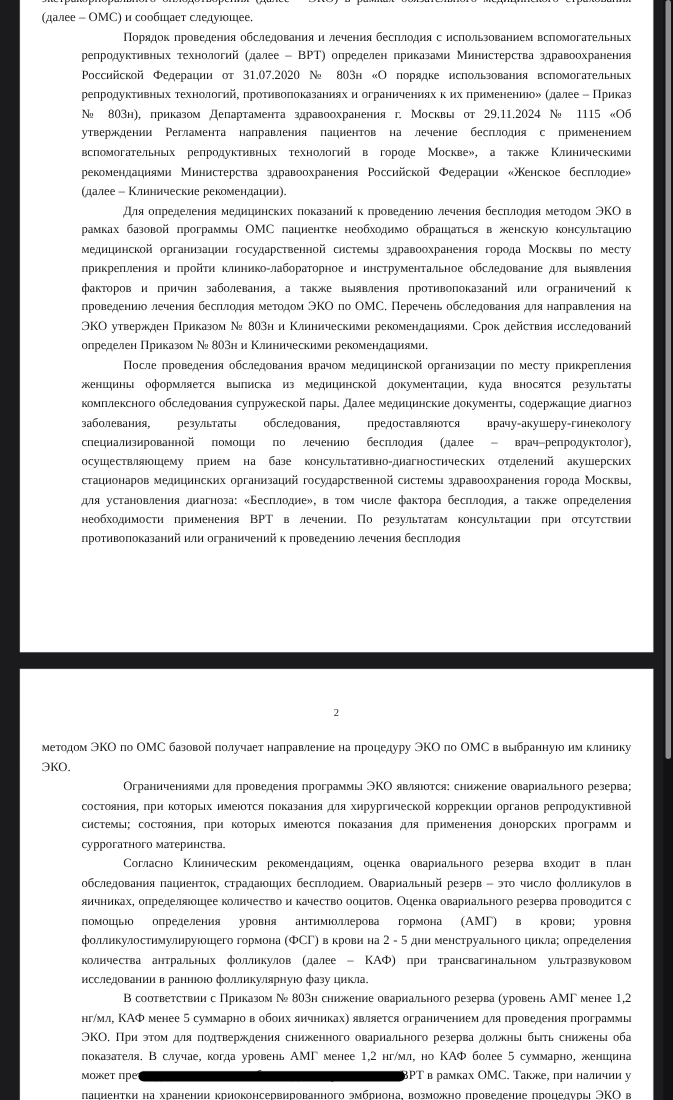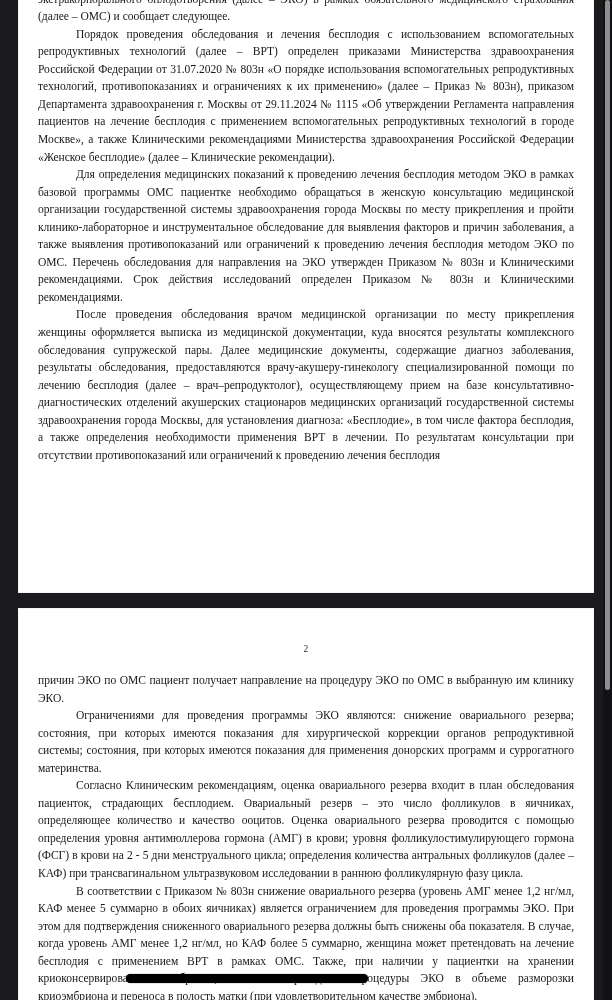--- a/index.html
+++ b/index.html
@@ -65,20 +65,21 @@
     text-indent: 38px;
     letter-spacing: -0.02px;
     word-spacing: 0.1px;
     hyphens: none;
   }
   p.para.cont {
     text-indent: 0;
   }
   p.para + p.para {
     margin-top: 0;
+    margin-left: 36px;
   }
   .marker-stroke {
     position: absolute;
     left: 126px;
     top: 974px;
     width: 242px;
     height: 9px;
     background: #000000;
     border-radius: 5px / 5px;
     z-index: 5;
@@ -124,21 +125,21 @@
       <p class="para">Управление по работе с обращениями граждан Департамента здравоохранения города Москвы рассмотрело Ваше обращение от 03.03.2025, поступившее на официальный сервер Правительства Москвы (идентификатор: 56457191), по вопросу организации направления на проведение процедуры экстракорпорального оплодотворения (далее – ЭКО) в рамках обязательного медицинского страхования (далее – ОМС) и сообщает следующее.</p>
       <p class="para">Порядок проведения обследования и лечения бесплодия с использованием вспомогательных репродуктивных технологий (далее – ВРТ) определен приказами Министерства здравоохранения Российской Федерации от 31.07.2020 № 803н «О порядке использования вспомогательных репродуктивных технологий, противопоказаниях и ограничениях к их применению» (далее – Приказ № 803н), приказом Департамента здравоохранения г. Москвы от 29.11.2024 № 1115 «Об утверждении Регламента направления пациентов на лечение бесплодия с применением вспомогательных репродуктивных технологий в городе Москве», а также Клиническими рекомендациями Министерства здравоохранения Российской Федерации «Женское бесплодие» (далее – Клинические рекомендации).</p>
       <p class="para">Для определения медицинских показаний к проведению лечения бесплодия методом ЭКО в рамках базовой программы ОМС пациентке необходимо обращаться в женскую консультацию медицинской организации государственной системы здравоохранения города Москвы по месту прикрепления и пройти клинико-лабораторное и инструментальное обследование для выявления факторов и причин заболевания, а также выявления противопоказаний или ограничений к проведению лечения бесплодия методом ЭКО по ОМС. Перечень обследования для направления на ЭКО утвержден Приказом № 803н и Клиническими рекомендациями. Срок действия исследований определен Приказом № 803н и Клиническими рекомендациями.</p>
       <p class="para">После проведения обследования врачом медицинской организации по месту прикрепления женщины оформляется выписка из медицинской документации, куда вносятся результаты комплексного обследования супружеской пары. Далее медицинские документы, содержащие диагноз заболевания, результаты обследования, предоставляются врачу-акушеру-гинекологу специализированной помощи по лечению бесплодия (далее – врач–репродуктолог), осуществляющему прием на базе консультативно-диагностических отделений акушерских стационаров медицинских организаций государственной системы здравоохранения города Москвы, для установления диагноза: «Бесплодие», в том числе фактора бесплодия, а также определения необходимости применения ВРТ в лечении. По результатам консультации при отсутствии противопоказаний или ограничений к проведению лечения бесплодия</p>
     </div>
   </div>
 
   <div class="page" id="page-2">
     <div class="page-inner">
       <div class="page-number">2</div>
-      <p class="para cont">причин ЭКО по ОМС пациент получает направление на процедуру ЭКО по ОМС в выбранную им клинику ЭКО.</p>
+      <p class="para cont">методом ЭКО по ОМС базовой получает направление на процедуру ЭКО по ОМС в выбранную им клинику ЭКО.</p>
       <p class="para">Ограничениями для проведения программы ЭКО являются: снижение овариального резерва; состояния, при которых имеются показания для хирургической коррекции органов репродуктивной системы; состояния, при которых имеются показания для применения донорских программ и суррогатного материнства.</p>
       <p class="para">Согласно Клиническим рекомендациям, оценка овариального резерва входит в план обследования пациенток, страдающих бесплодием. Овариальный резерв – это число фолликулов в яичниках, определяющее количество и качество ооцитов. Оценка овариального резерва проводится с помощью определения уровня антимюллерова гормона (АМГ) в крови; уровня фолликулостимулирующего гормона (ФСГ) в крови на 2 - 5 дни менструального цикла; определения количества антральных фолликулов (далее – КАФ) при трансвагинальном ультразвуковом исследовании в раннюю фолликулярную фазу цикла.</p>
       <p class="para">В соответствии с Приказом № 803н снижение овариального резерва (уровень АМГ менее 1,2 нг/мл, КАФ менее 5 суммарно в обоих яичниках) является ограничением для проведения программы ЭКО. При этом для подтверждения сниженного овариального резерва должны быть снижены оба показателя. В случае, когда уровень АМГ менее 1,2 нг/мл, но КАФ более 5 суммарно, женщина может претендовать на лечение бесплодия с применением ВРТ в рамках ОМС. Также, при наличии у пациентки на хранении криоконсервированного эмбриона, возможно проведение процедуры ЭКО в объеме разморозки криоэмбриона и переноса в полость матки (при удовлетворительном качестве эмбриона).</p>
     </div>
   </div>
 
   <div class="marker-stroke"></div>
 
   <div id="scrollbar-track">
     <div id="scrollbar-thumb"></div>

